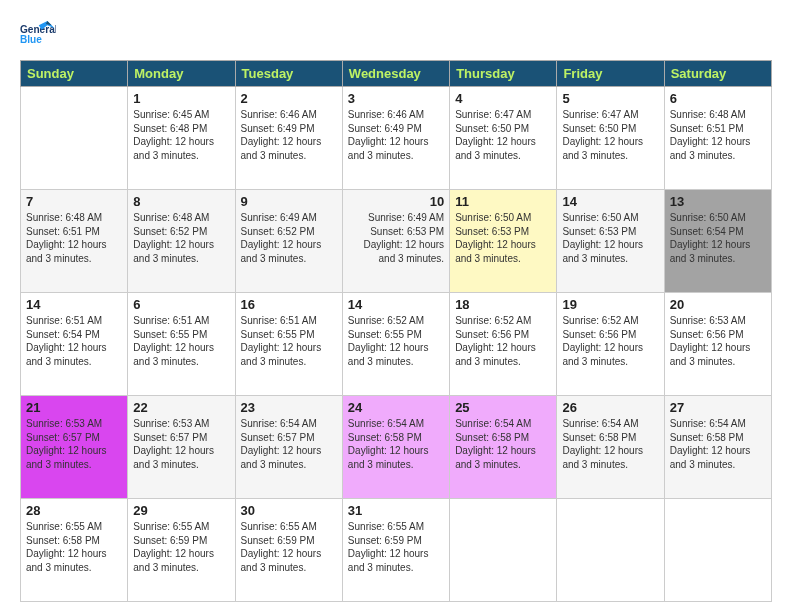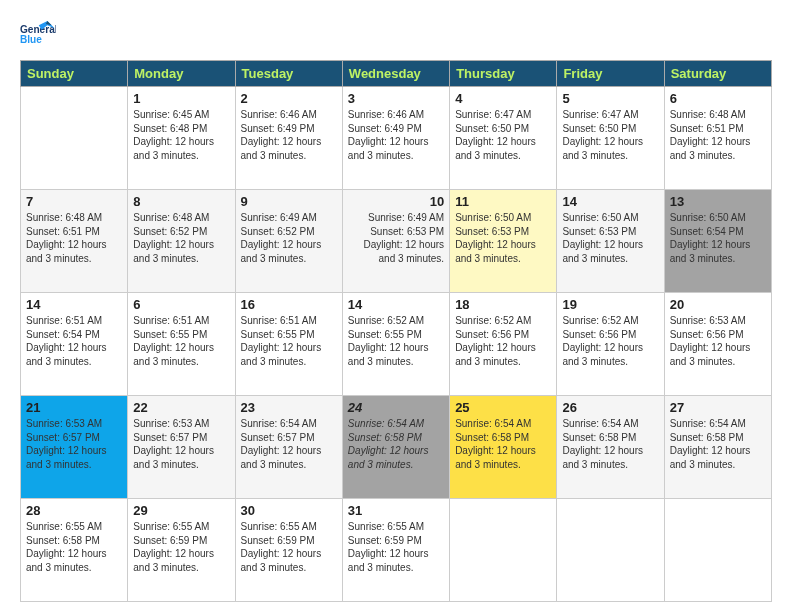--- a/index.html
+++ b/index.html
@@ -269,49 +269,49 @@
           </td>
           <td>
             <span class="day-num">20</span>
             <div class="day-info" style="white-space: pre-line;">Sunrise: 6:53 AM
 Sunset: 6:56 PM
 Daylight: 12 hours
 and 3 minutes.</div>
           </td>
         </tr>
         <tr>
-          <td style="background: #0ea5e9;">
+          <td style="background: #d946ef;">
             <span class="day-num">21</span>
             <div class="day-info" style="white-space: pre-line;">Sunrise: 6:53 AM
 Sunset: 6:57 PM
 Daylight: 12 hours
 and 3 minutes.</div>
           </td>
           <td style="background: rgb(245, 245, 245);">
             <span class="day-num">22</span>
             <div class="day-info" style="white-space: pre-line;">Sunrise: 6:53 AM
 Sunset: 6:57 PM
 Daylight: 12 hours
 and 3 minutes.</div>
           </td>
           <td style="background: rgb(245, 245, 245);">
             <span class="day-num">23</span>
             <div class="day-info" style="white-space: pre-line;">Sunrise: 6:54 AM
 Sunset: 6:57 PM
 Daylight: 12 hours
 and 3 minutes.</div>
           </td>
-          <td style="background: #a3a3a3; font-style: italic;">
+          <td style="background: #f0abfc;">
             <span class="day-num">24</span>
             <div class="day-info" style="white-space: pre-line;">Sunrise: 6:54 AM
 Sunset: 6:58 PM
 Daylight: 12 hours
 and 3 minutes.</div>
           </td>
-          <td style="background: #fde047;">
+          <td style="background: #f0abfc;">
             <span class="day-num">25</span>
             <div class="day-info" style="white-space: pre-line;">Sunrise: 6:54 AM
 Sunset: 6:58 PM
 Daylight: 12 hours
 and 3 minutes.</div>
           </td>
           <td style="background: rgb(245, 245, 245);">
             <span class="day-num">26</span>
             <div class="day-info" style="white-space: pre-line;">Sunrise: 6:54 AM
 Sunset: 6:58 PM

